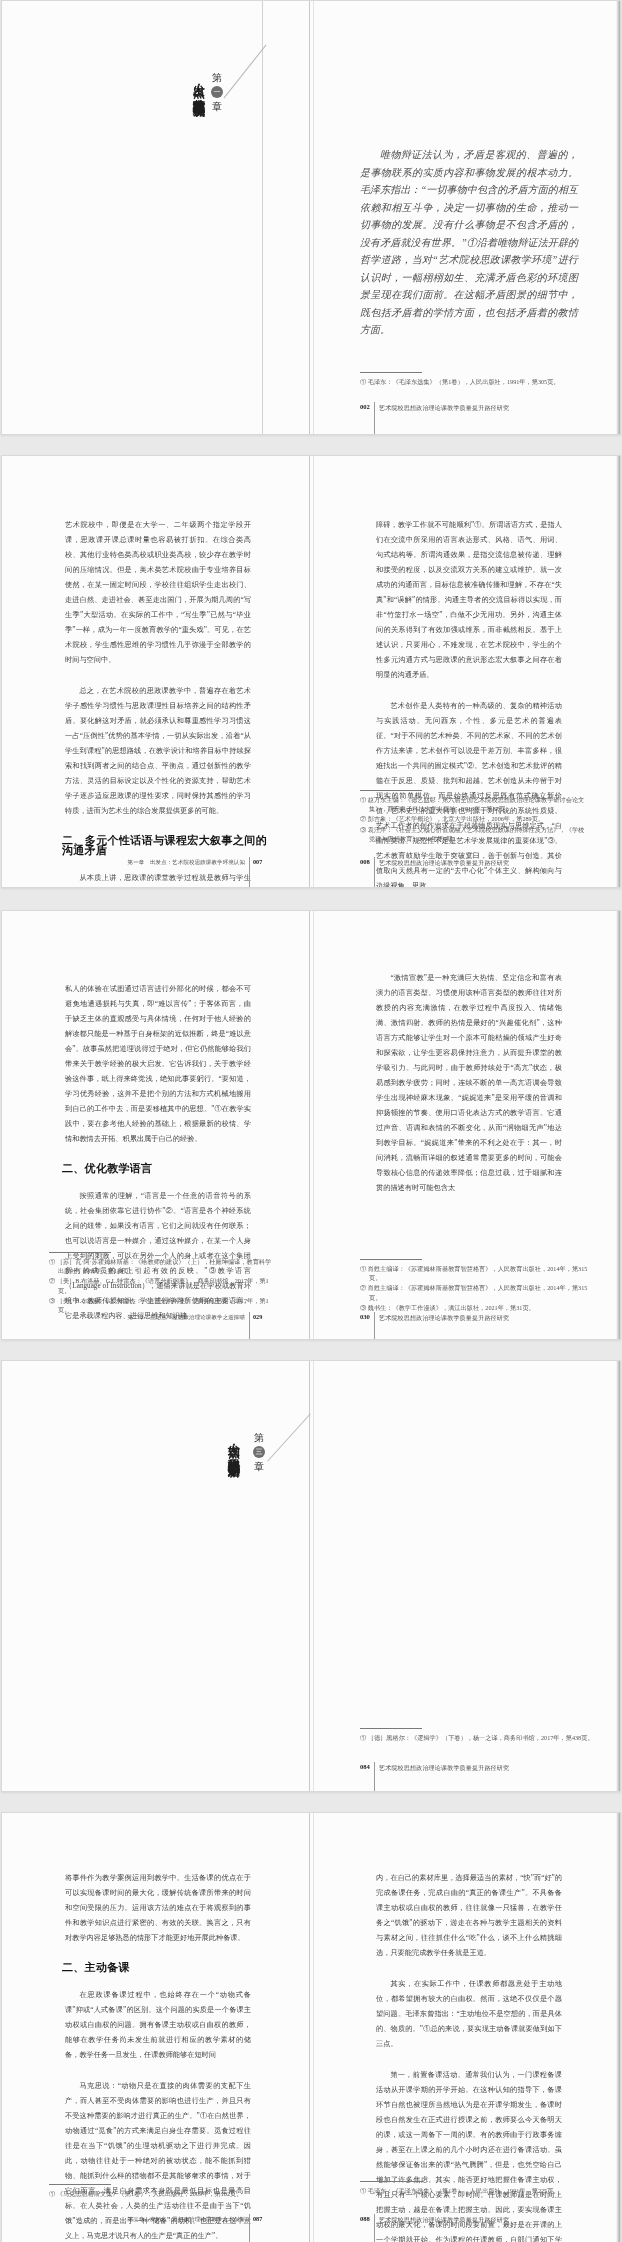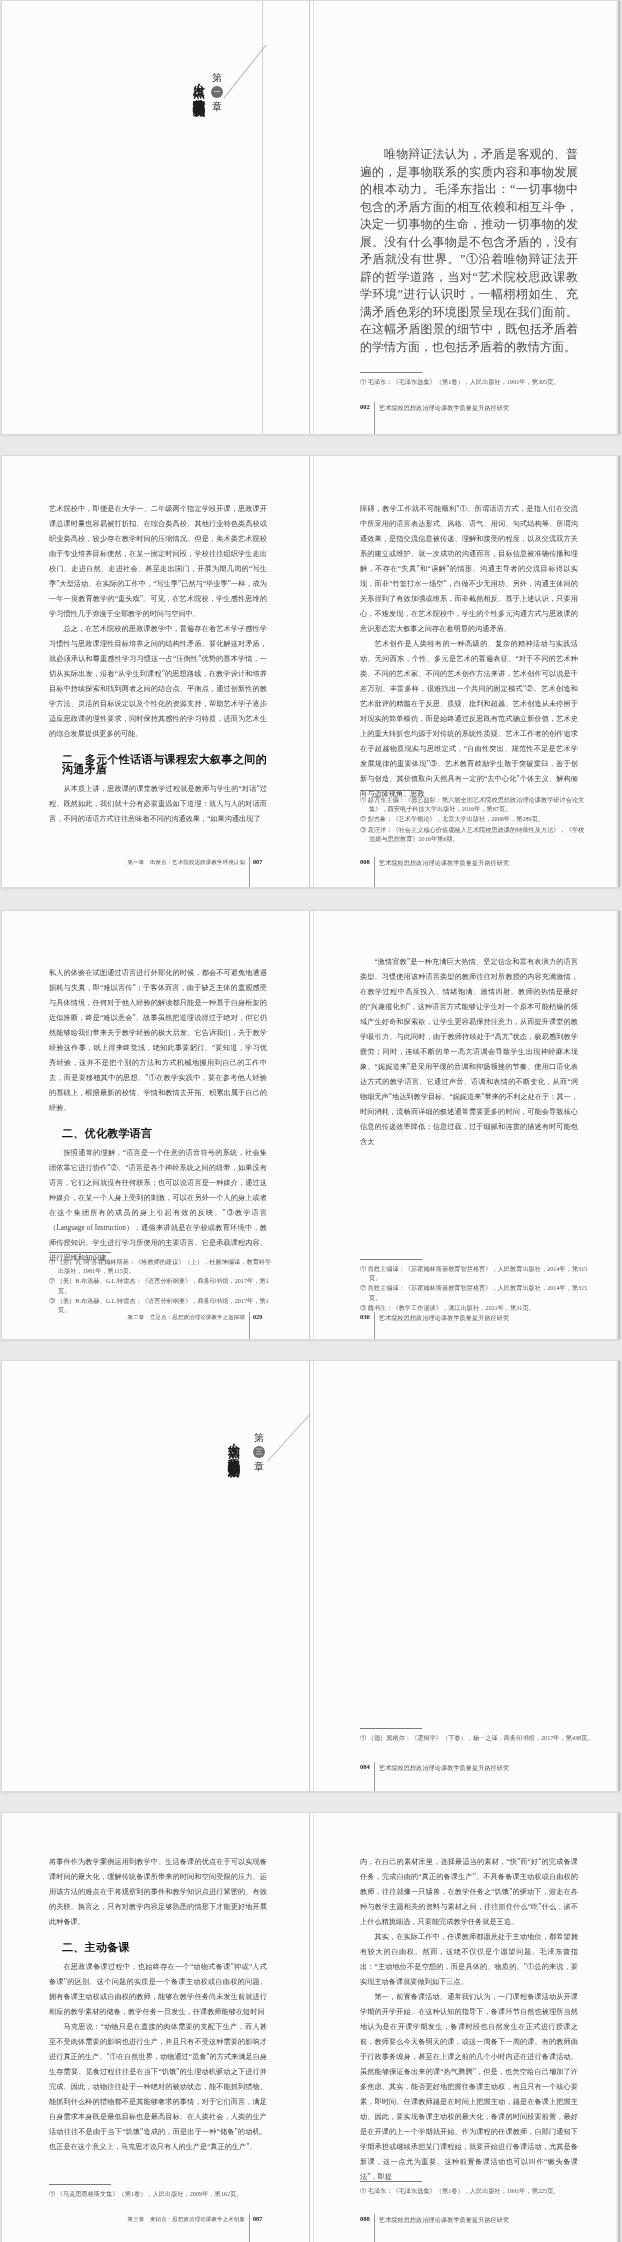--- a/index.html
+++ b/index.html
@@ -17,31 +17,31 @@
   .spine-a{left:307px;background:#c9c9c9;}
   .spine-b{left:311px;background:#e3e3e3;}
   .edge-opener{left:260px;background:#d2d2d2;}
   .right-edge{position:absolute;top:0;bottom:0;right:0;width:4px;
     background:linear-gradient(to right,rgba(233,233,233,0),#ababab);}
   
   .content{
     position:absolute;width:218px;color:#3d3d3d;
     font-size:7.2px;line-height:15px;text-align:justify;
   }
-  .content p{margin:0;text-indent:2em;}
+  .content p{margin:16px;text-indent:2em;}
   .content p.cont{text-indent:0;}
   .content h3{
     font-family:"Liberation Sans","DejaVu Sans",sans-serif;
     font-size:11px;line-height:10px;color:#141414;
     margin:12px 0 8px 13px;font-weight:bold;letter-spacing:.3px;
   }
   
   .quote{
     position:absolute;left:358px;width:218px;
-    font-size:12px;line-height:17.5px;
+    font-style:italic;font-size:10px;line-height:17.5px;
     color:#4a4a4a;text-align:justify;text-indent:2em;
   }
   
   .footnotes{position:absolute;width:228px;font-size:6.2px;line-height:9.2px;color:#555;text-align:left;}
   .fn-rule{width:62px;height:1px;background:#7a7a7a;margin:0 0 4px 0;}
   .footnotes p{margin:0 0 1px 0;padding-left:9px;text-indent:-9px;}
   
   .pagenum{position:absolute;top:402px;font-weight:bold;color:#1c1c1c;}
   .pagenum-even{left:358px;font-size:6.6px;}
   .pagenum-odd{left:251px;font-size:6.2px;}

